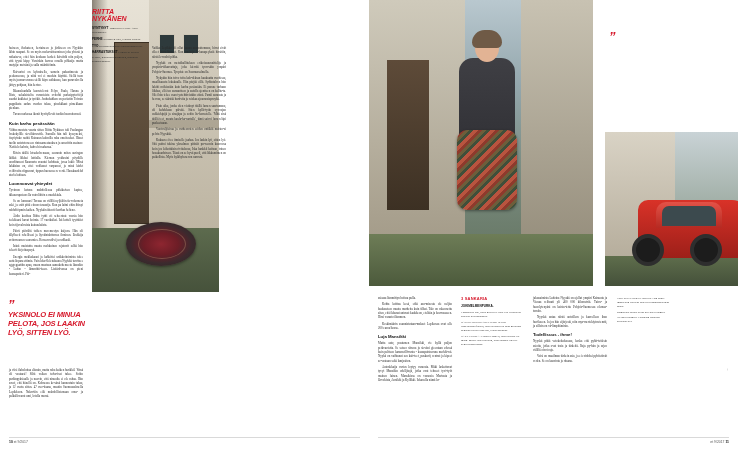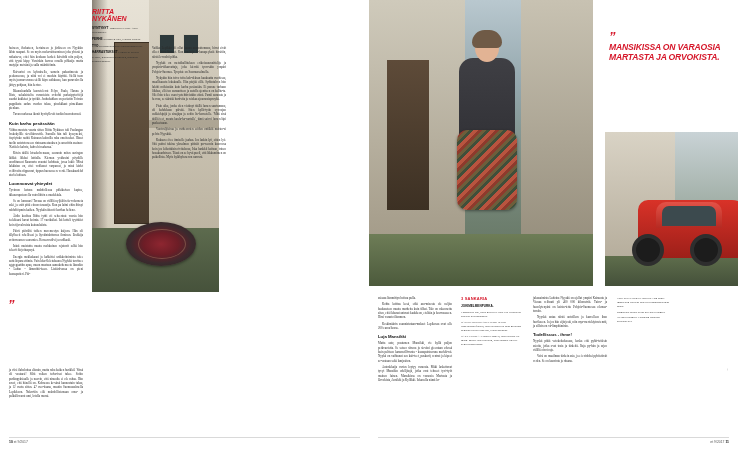--- a/index.html
+++ b/index.html
@@ -141,20 +141,21 @@
       <p class="first">Vaikka Lepikko oli ollut kauan asumattomana, hirret eivät olleet homehtuneet. Kun vanhoja ik-kunapeyksiä hirsitiin, niistä le-mahti pihka.</p>
       <p>Nyykää on metsähallituksen erikoissuunnittelija ja ympäris-tökasvattaja, joka kierrää tyon-sään ympäri Pohjois-Suomea. Tyopiste on Suomussalmella.</p>
       <p>Nykyään hän toivo toita kah-deksan kuukautta vuodessa, maallisuusta lokakuulle. Hän pärjää eillä. Sydäntalven hän lukitti mökissään kuin karhu pesässään. Ei parane turhaan liikkua, ellä ten auraantteen ja autolla ajentteen on kalltu-ta. Silei hän tekee osan tyotehtävistään etänä. Pamii auraasta ja hevosa, se säästää hurtivita ja reiskaa ajoamosiaproykä.</p>
       <p>Pisin aika, jonka olen vietänyt täällä lumen saartamana, oli kahdeksan päivää. Siten kyllä-tytin oyvoajan oakkiehipijä ja sinajäpa ja soitin lte-kometelle. 'Mitä sinä täällä teet, muuta kuulu-ka-nartalle', tämä saivoi lumen läpi puskeetuaan.</p>
       <p>Vuotvaljöeissa ja varheoroten eeiden ontäkiä muisto-si pelvia Nyyskää.</p>
       <p>Kukaan ei tee itmiselle jaahaa. Jos laakin lyö, sitten lyö. Sitä puitni tukina ylosalmen pitäsiit pu-reemin kuoroosa koin jos leikottäisin rivitaloosa, Iska hankkii koitsan, trinen hoaakaudstreen. Tässä on se hyvä puoli, että läkkamitnen on paikollista. Myös kylähyhenecon narvani.</p>
     </div>
 
     <div class="pull-left">
       <span class="quote-mark">”</span>
+      <span>YKSINOLO EI MINUA PELOTA, JOS LAAKIN LYÖ, SITTEN LYÖ.</span>
     </div>
 
     <div class="col" style="left:9px;top:368px;width:74px;">
       <p class="first">ja viisi iluholuttaa elämän, mutta raha kaiken hurikkil. 'Sitnä oli vastausi! Siltä vaiken tulva-isat tukee. Soitin parkinpyksiaalle ja naovin, että ninuulta ei ole rahaa. Hän savoi, että hänellä on. Kohnessa ke-sänä kunnostuin tuksa, ja 12 vuota sitten. 47 vuo-tiaana, muutin Suomussalmella Lepikkoon. Nakn-tiin eilä mahdollistemaan oma- ja palkallisvarat umi, lotolla munsi.</p>
     </div>
 
     <div class="hairline"></div>
     <div class="folio folio-l">
       <b>10</b>
       <span>et 9/2017</span>
@@ -173,21 +174,20 @@
       <div class="person">
         <div class="body"></div>
         <div class="knit"></div>
         <div class="head"></div>
         <div class="hair"></div>
       </div>
     </div>
 
     <div class="pull-right">
       <span class="quote-mark">”</span>
-      <span>MANSIKISSA ON VARAOSIA MARTASTA JA ORVOKISTA.</span>
     </div>
 
     <div class="photo-car">
       <div class="skyc"></div>
       <div class="wallc"></div>
       <div class="groundc"></div>
       <div class="car"></div>
       <div class="cabin"></div>
       <div class="glass"></div>
       <div class="wheel" style="right:16px;"></div>

